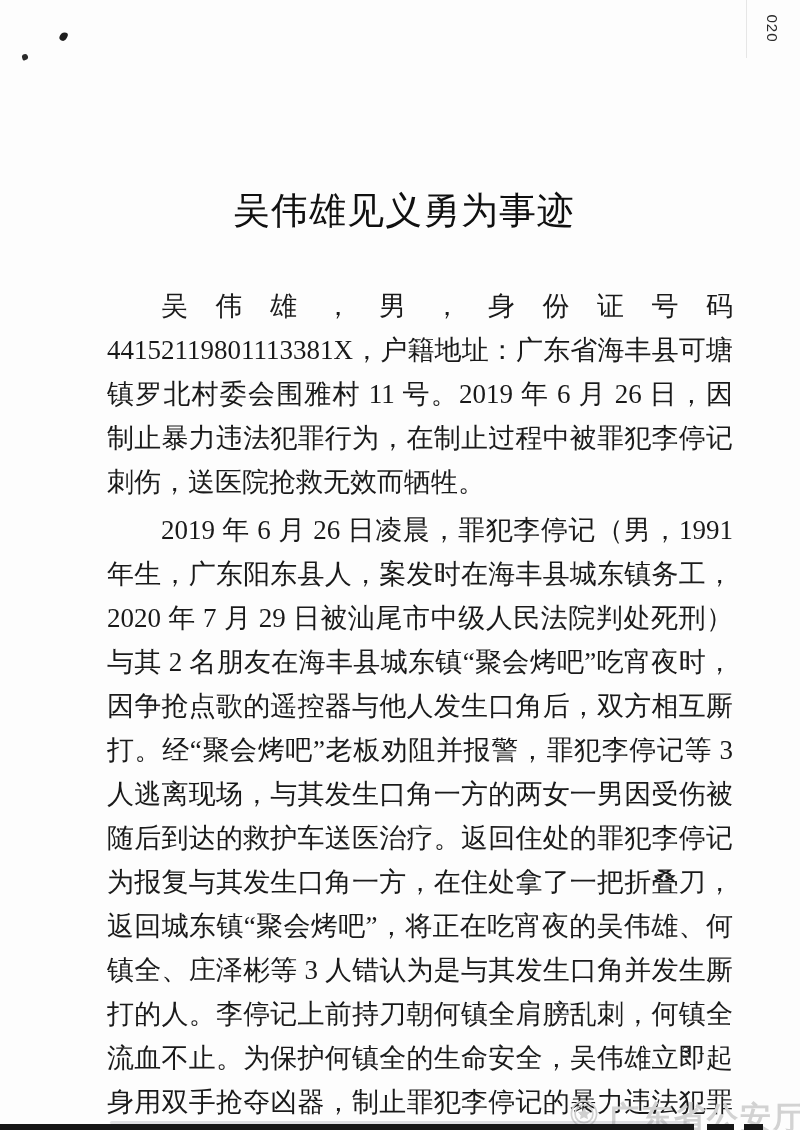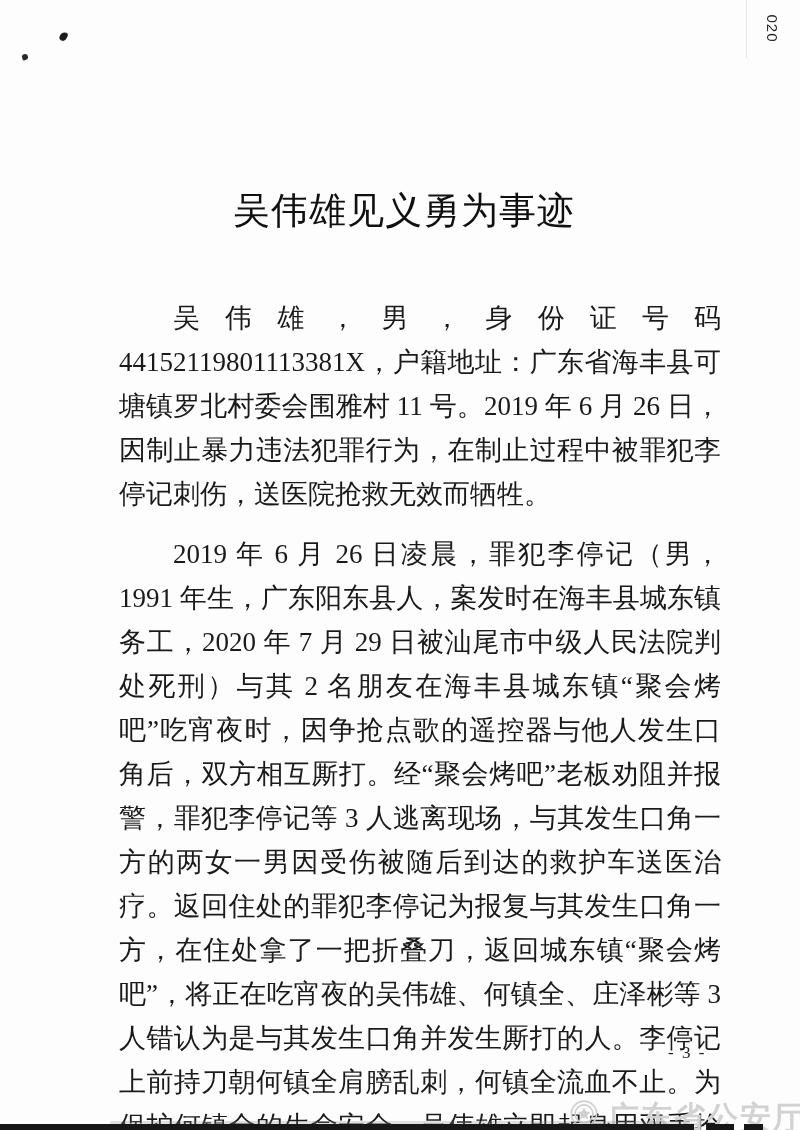--- a/index.html
+++ b/index.html
@@ -31,21 +31,21 @@
   }
   .doc-title {
     position:absolute; left:0; top:182px; width:100%; margin:4px;
     text-align:center; font-size:37px; font-weight:normal; color:#101010;
     letter-spacing:1px;
   }
   .doc-body {
     position:absolute; left:103px; top:280px; width:634px;
     font-size:27px; line-height:44px; text-align:justify;
   }
-  .doc-body p { margin:16px; text-indent:2em; }
+  .doc-body p { margin:4px; text-indent:2em; }
   .page-number {
     position:absolute; left:668px; top:1043px;
     font-size:17px; color:#232323; letter-spacing:2px; white-space:nowrap;
   }
   .watermark {
     position:absolute; right:-6px; bottom:-9px;
     display:flex; align-items:center; gap:3px;
     color:#d2d2d2; font-size:31px; font-weight:bold; white-space:nowrap;
     letter-spacing:2px;
   }

